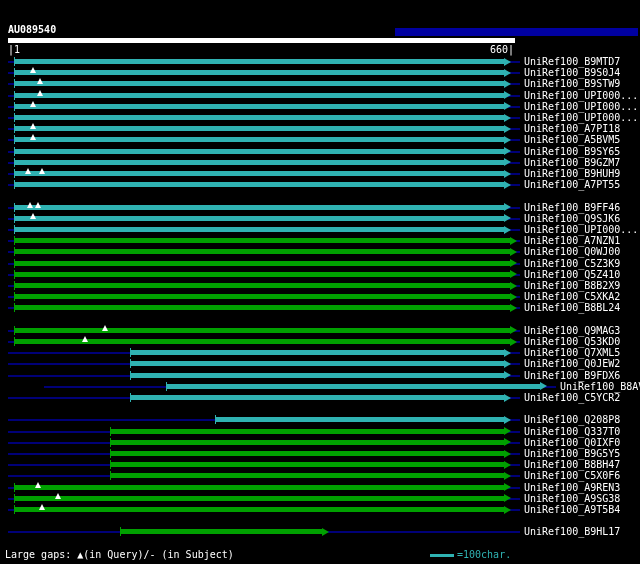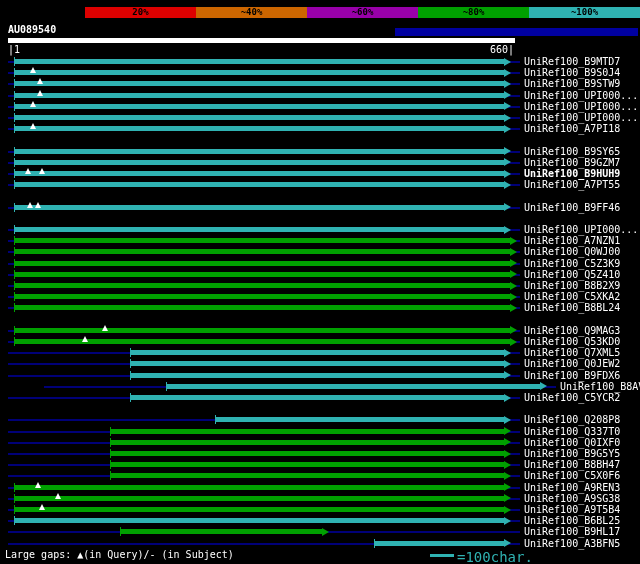--- a/index.html
+++ b/index.html
@@ -21,34 +21,27 @@
   .arrowhead{position:absolute;top:1.5px;width:0;height:0;
              border-top:4px solid transparent;border-bottom:4px solid transparent;
              border-left:7px solid #fff;}
   .gap-marker{position:absolute;top:0;width:0;height:0;
               border-left:3px solid transparent;border-right:3px solid transparent;
               border-bottom:6px solid #fff;}
   .hit-label{position:absolute;left:524px;top:0;color:#fff;font-size:10px;line-height:11px;
              white-space:nowrap;cursor:pointer;}
   .footer-legend{position:absolute;left:5px;top:549px;color:#fff;font-size:10px;}
   .scale-line{position:absolute;left:430px;top:554px;width:24px;height:3px;background:#2fb2b2;}
-  .scale-label{position:absolute;left:457px;top:549px;color:#2fb2b2;font-size:14px;}
+  .scale-label{position:absolute;left:457px;top:549px;color:#2fb2b2;font-size:10px;}
 </style>
 </head>
 <body>
 
 <div id="app">
 
-  <div class="scalebar">
-      <div class="scale-seg" style="background: rgb(221, 0, 0);">20%</div>
-      <div class="scale-seg" style="background: rgb(204, 102, 0);">~40%</div>
-      <div class="scale-seg" style="background: rgb(153, 0, 170);">~60%</div>
-      <div class="scale-seg" style="background: rgb(0, 160, 0);">~80%</div>
-      <div class="scale-seg" style="background: rgb(47, 178, 178);">~100%</div>
-    </div>
 
   <div class="query-id">AU089540</div>
   <div class="header-bar"></div>
   <div class="query-bar"></div>
 
   <div class="ruler-left">|1</div>
   <div class="ruler-right">660|</div>
 
   <div class="plot">
       <div class="row" style="top: 0px;">
@@ -98,35 +91,43 @@
         <div class="hit-label">UniRef100_UPI000...</div>
       </div>
       <div class="row" style="top: 67.2px;">
         <div class="baseline" style="background: rgb(0, 0, 120);"></div>
         <div class="bar" style="left: 14px; width: 489.687px; background: rgb(47, 178, 178);"></div>
         <div class="tick" style="left: 14px; background: rgb(47, 178, 178);"></div>
         <div class="arrowhead" style="left: 503.687px; border-left-color: rgb(47, 178, 178);"></div>
         <div class="gap-marker" style="left: 29.8923px; border-bottom-color: rgb(255, 255, 255);"></div>
         <div class="hit-label">UniRef100_A7PI18</div>
       </div>
+      <div class="row" style="top: 78.4px;">
+        <div class="baseline" style="background: rgb(0, 0, 120);"></div>
+        <div class="bar" style="left: 14px; width: 489.687px; background: rgb(47, 178, 178);"></div>
+        <div class="tick" style="left: 14px; background: rgb(47, 178, 178);"></div>
+        <div class="arrowhead" style="left: 503.687px; border-left-color: rgb(47, 178, 178);"></div>
+        <div class="gap-marker" style="left: 29.8923px; border-bottom-color: rgb(255, 255, 255);"></div>
+        <div class="hit-label">UniRef100_A5BVM5</div>
+      </div>
       <div class="row" style="top: 89.6px;">
         <div class="baseline" style="background: rgb(0, 0, 120);"></div>
         <div class="bar" style="left: 14px; width: 489.687px; background: rgb(47, 178, 178);"></div>
         <div class="tick" style="left: 14px; background: rgb(47, 178, 178);"></div>
         <div class="arrowhead" style="left: 503.687px; border-left-color: rgb(47, 178, 178);"></div>
         <div class="hit-label">UniRef100_B9SY65</div>
       </div>
       <div class="row" style="top: 100.8px;">
         <div class="baseline" style="background: rgb(0, 0, 120);"></div>
         <div class="bar" style="left: 14px; width: 489.687px; background: rgb(47, 178, 178);"></div>
         <div class="tick" style="left: 14px; background: rgb(47, 178, 178);"></div>
         <div class="arrowhead" style="left: 503.687px; border-left-color: rgb(47, 178, 178);"></div>
         <div class="hit-label">UniRef100_B9GZM7</div>
       </div>
-      <div class="row" style="top: 112px; font-weight: bold;">
+      <div class="row" style="top: 112px;">
         <div class="baseline" style="background: rgb(0, 0, 120);"></div>
         <div class="bar" style="left: 14px; width: 489.687px; background: rgb(47, 178, 178);"></div>
         <div class="tick" style="left: 14px; background: rgb(47, 178, 178);"></div>
         <div class="arrowhead" style="left: 503.687px; border-left-color: rgb(47, 178, 178);"></div>
         <div class="gap-marker" style="left: 25.3581px; border-bottom-color: rgb(255, 255, 255);"></div>
         <div class="gap-marker" style="left: 38.9605px; border-bottom-color: rgb(255, 255, 255);"></div>
         <div class="hit-label">UniRef100_B9HUH9</div>
       </div>
       <div class="row" style="top: 123.2px;">
         <div class="baseline" style="background: rgb(0, 0, 120);"></div>
@@ -137,20 +138,28 @@
       </div>
       <div class="row" style="top: 145.6px;">
         <div class="baseline" style="background: rgb(0, 0, 120);"></div>
         <div class="bar" style="left: 14px; width: 489.687px; background: rgb(47, 178, 178);"></div>
         <div class="tick" style="left: 14px; background: rgb(47, 178, 178);"></div>
         <div class="arrowhead" style="left: 503.687px; border-left-color: rgb(47, 178, 178);"></div>
         <div class="gap-marker" style="left: 26.8695px; border-bottom-color: rgb(255, 255, 255);"></div>
         <div class="gap-marker" style="left: 35.1821px; border-bottom-color: rgb(255, 255, 255);"></div>
         <div class="hit-label">UniRef100_B9FF46</div>
       </div>
+      <div class="row" style="top: 156.8px;">
+        <div class="baseline" style="background: rgb(0, 0, 120);"></div>
+        <div class="bar" style="left: 14px; width: 489.687px; background: rgb(47, 178, 178);"></div>
+        <div class="tick" style="left: 14px; background: rgb(47, 178, 178);"></div>
+        <div class="arrowhead" style="left: 503.687px; border-left-color: rgb(47, 178, 178);"></div>
+        <div class="gap-marker" style="left: 29.8923px; border-bottom-color: rgb(255, 255, 255);"></div>
+        <div class="hit-label">UniRef100_Q9SJK6</div>
+      </div>
       <div class="row" style="top: 168px;">
         <div class="baseline" style="background: rgb(0, 0, 120);"></div>
         <div class="bar" style="left: 14px; width: 489.687px; background: rgb(47, 178, 178);"></div>
         <div class="tick" style="left: 14px; background: rgb(47, 178, 178);"></div>
         <div class="arrowhead" style="left: 503.687px; border-left-color: rgb(47, 178, 178);"></div>
         <div class="hit-label">UniRef100_UPI000...</div>
       </div>
       <div class="row" style="top: 179.2px;">
         <div class="baseline" style="background: rgb(0, 0, 120);"></div>
         <div class="bar" style="left: 14px; width: 495.733px; background: rgb(0, 160, 0);"></div>
@@ -309,41 +318,27 @@
         <div class="gap-marker" style="left: 54.83px; border-bottom-color: rgb(255, 255, 255);"></div>
         <div class="hit-label">UniRef100_A9SG38</div>
       </div>
       <div class="row" style="top: 448px;">
         <div class="baseline" style="background: rgb(0, 0, 120);"></div>
         <div class="bar" style="left: 14px; width: 489.687px; background: rgb(0, 160, 0);"></div>
         <div class="tick" style="left: 14px; background: rgb(0, 160, 0);"></div>
         <div class="arrowhead" style="left: 503.687px; border-left-color: rgb(0, 160, 0);"></div>
         <div class="gap-marker" style="left: 38.9605px; border-bottom-color: rgb(255, 255, 255);"></div>
         <div class="hit-label">UniRef100_A9T5B4</div>
-      </div>
-      <div class="row" style="top: 459.2px;">
-        <div class="baseline" style="background: rgb(0, 0, 120);"></div>
-        <div class="bar" style="left: 14px; width: 489.687px; background: rgb(47, 178, 178);"></div>
-        <div class="tick" style="left: 14px; background: rgb(47, 178, 178);"></div>
-        <div class="arrowhead" style="left: 503.687px; border-left-color: rgb(47, 178, 178);"></div>
-        <div class="hit-label">UniRef100_B6BL25</div>
       </div>
       <div class="row" style="top: 470.4px;">
         <div class="baseline" style="background: rgb(0, 0, 120);"></div>
         <div class="bar" style="left: 119.797px; width: 201.769px; background: rgb(0, 160, 0);"></div>
         <div class="tick" style="left: 119.797px; background: rgb(0, 160, 0);"></div>
         <div class="arrowhead" style="left: 321.566px; border-left-color: rgb(0, 160, 0);"></div>
         <div class="hit-label">UniRef100_B9HL17</div>
       </div>
-      <div class="row" style="top: 481.6px;">
-        <div class="baseline" style="background: rgb(0, 0, 120);"></div>
-        <div class="bar" style="left: 374.464px; width: 129.223px; background: rgb(47, 178, 178);"></div>
-        <div class="tick" style="left: 374.464px; background: rgb(47, 178, 178);"></div>
-        <div class="arrowhead" style="left: 503.687px; border-left-color: rgb(47, 178, 178);"></div>
-        <div class="hit-label">UniRef100_A3BFN5</div>
-      </div>
     </div>
 
   <div class="footer-legend">Large gaps: ▲(in Query)/- (in Subject)</div>
   <div class="scale-line"></div>
   <div class="scale-label">=100char.</div>
 
 </div>
 
 </body></html>

